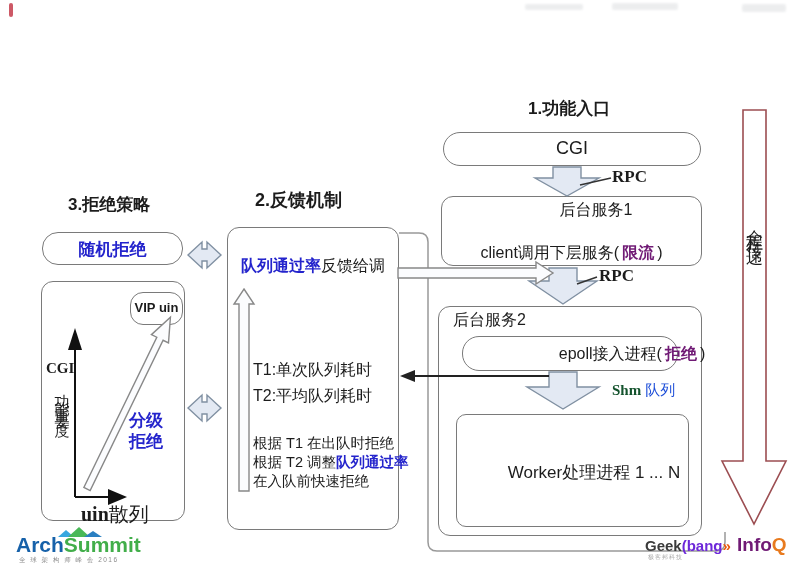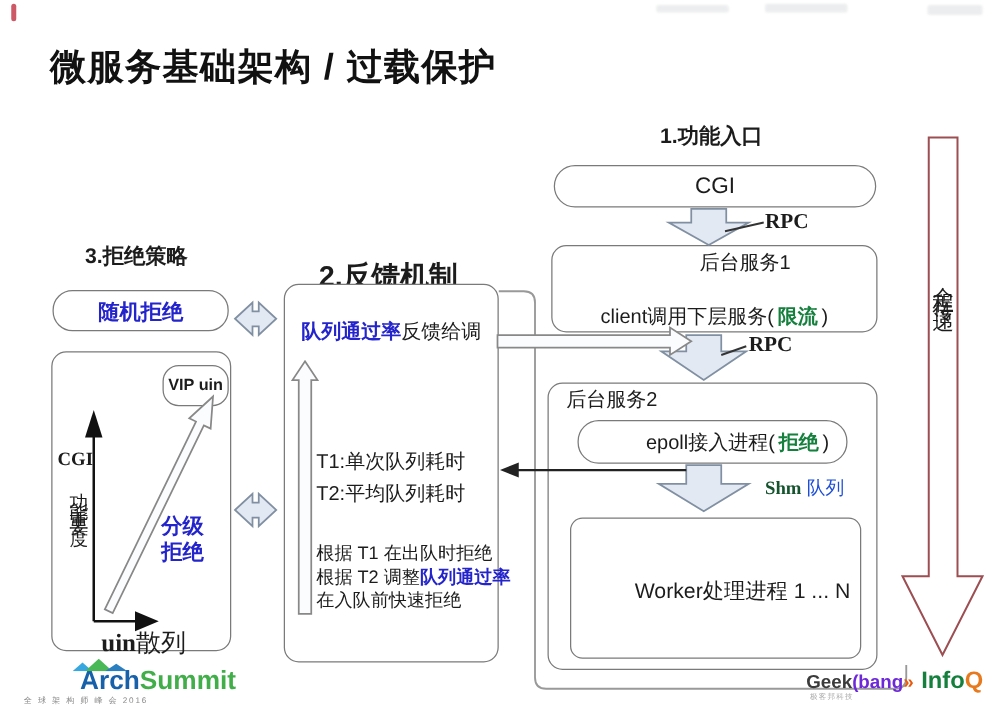--- a/index.html
+++ b/index.html
@@ -3,40 +3,39 @@
 <meta charset="utf-8">
 <style>
   html,body{margin:0;padding:0;background:#fff;}
   #slide{position:relative;width:800px;height:566px;background:#ffffff;overflow:hidden;
          font-family:"Liberation Sans",sans-serif;color:#1c1c1c;}
   .txt{position:absolute;white-space:nowrap;}
   .box{position:absolute;border:1.6px solid #7a7a7a;background:#ffffff;box-sizing:border-box;}
   .center{text-align:center;}
   .b{font-weight:700;}
   .blue{color:#2424cc;font-weight:700;}
-  .orange{color:#15803d;font-weight:700;margin:0 3px;}
+  .orange{color:#701a75;font-weight:700;margin:0 3px;}
   .serif{font-family:"Liberation Serif",serif;}
   .vert{writing-mode:vertical-rl;text-orientation:upright;}
   svg{position:absolute;left:0;top:0;}
   .smudge{position:absolute;background:#9aa0a6;opacity:.18;border-radius:2px;filter:blur(1px);}
 </style>
 </head>
 <body>
 
 <div id="slide">
 
   <div class="smudge" style="left:9px;top:3px;width:4px;height:14px;background:#c03040;opacity:.8;filter:none;"></div>
   <div class="smudge" style="left:525px;top:4px;width:58px;height:6px;"></div>
   <div class="smudge" style="left:612px;top:3px;width:66px;height:7px;"></div>
   <div class="smudge" style="left:742px;top:4px;width:44px;height:8px;"></div>
 
-  <div class="txt b" style="left:40px;top:34px;font-size:29px;letter-spacing:1px;color:#111;">微服务基础架构 / 过载保护</div>
 
   <div class="txt b" style="left:528px;top:97px;font-size:17px;">1.功能入口</div>
-  <div class="txt b" style="left:255px;top:206px;font-size:23px;">2.反馈机制</div>
+  <div class="txt b" style="left:255px;top:188px;font-size:18px;">2.反馈机制</div>
   <div class="txt b" style="left:68px;top:193px;font-size:17px;">3.拒绝策略</div>
 
   <div class="box" style="left:443px;top:132px;width:258px;height:34px;border-radius:17px;"></div>
   <div class="box" style="left:441px;top:196px;width:261px;height:70px;border-radius:12px;"></div>
   <div class="box" style="left:438px;top:306px;width:264px;height:230px;border-radius:12px;"></div>
   <div class="box" style="left:462px;top:336px;width:216px;height:35px;border-radius:17px;"></div>
   <div class="box" style="left:456px;top:414px;width:233px;height:113px;border-radius:10px;"></div>
   <div class="box" style="left:42px;top:232px;width:141px;height:33px;border-radius:16px;"></div>
   <div class="box" style="left:41px;top:281px;width:144px;height:240px;border-radius:12px;"></div>
   <div class="box" style="left:227px;top:227px;width:172px;height:303px;border-radius:12px;"></div>
@@ -75,21 +74,21 @@
   </svg>
 
   <div class="txt center" style="left:443px;top:138px;width:258px;font-size:18px;">CGI</div>
   <div class="txt center" style="left:441px;top:200px;width:310px;font-size:16px;">后台服务1</div>
   <div class="txt center" style="left:441px;top:243px;width:261px;font-size:16px;">
     <span>client调用下层服务(</span><span class="orange">限流</span><span>)</span>
   </div>
   <div class="txt b serif" style="left:612px;top:167px;font-size:17px;">RPC</div>
   <div class="txt b serif" style="left:599px;top:266px;font-size:17px;">RPC</div>
   <div class="txt" style="left:453px;top:310px;font-size:16px;">后台服务2</div>
-  <div class="txt center" style="left:462px;top:344px;width:256px;font-size:16px;">
+  <div class="txt center" style="left:462px;top:344px;width:256px;font-size:16px;padding-left:42px;">
     <span>epoll接入进程(</span><span class="orange">拒绝</span><span>)</span>
   </div>
   <div class="txt" style="left:612px;top:381px;font-size:15px;">
     <span class="b serif" style="color:#14532d;">Shm</span>
     <span style="color:#1d4ed8;">队列</span>
   </div>
   <div class="txt center" style="left:456px;top:461px;width:276px;font-size:17px;">Worker处理进程 1 ... N</div>
   <div class="txt vert" style="left:744px;top:216px;width:22px;font-size:17px;letter-spacing:6px;">全程传递</div>
 
   <div class="txt center" style="left:232px;top:255px;width:162px;font-size:16px;line-height:21px;white-space:normal;">
@@ -111,31 +110,31 @@
   <div class="txt vert serif" style="left:52px;top:382px;font-size:15px;letter-spacing:7px;">功能重要度</div>
   <div class="txt" style="left:81px;top:501px;font-size:20px;">
     <span class="b serif">uin</span><span>散列</span>
   </div>
   <div class="txt blue center" style="left:116px;top:410px;width:60px;font-size:17px;line-height:21px;">
     <div>分级</div>
     <div>拒绝</div>
   </div>
 
   <div class="txt" style="left:16px;top:533px;font-size:21px;font-weight:700;">
-    <span style="color:#1661a9;margin-left:48px;">Arch</span><span style="color:#42ae4a;">Summit</span>
+    <span style="color:#1661a9;">Arch</span><span style="color:#42ae4a;">Summit</span>
   </div>
   <svg width="44" height="10" style="left:58px;top:527px;">
     <polygon points="0,10 8,3 16,10" fill="#37a7df"></polygon>
     <polygon points="10,10 21,0 32,10" fill="#49b857"></polygon>
     <polygon points="26,10 35,4 44,10" fill="#2a7fc1"></polygon>
   </svg>
   <div class="txt" style="left:19px;top:556px;font-size:6.5px;color:#8a8a8a;letter-spacing:1.5px;">全 球 架 构 师 峰 会 2016</div>
 
   <div class="txt" style="left:645px;top:537px;font-size:15px;font-weight:700;">
     <span style="color:#3b3b3b;">Geek</span><span style="color:#6d28d9;">(bang</span><span style="color:#e8590c;">»</span>
   </div>
   <div class="txt" style="left:648px;top:553px;font-size:6px;color:#aaaaaa;letter-spacing:1px;">极客邦科技</div>
 
   <div class="txt" style="left:737px;top:534px;font-size:19px;font-weight:700;">
-    <span style="color:#15803d;">Info</span><span style="color:#e87a1e;">Q</span>
+    <span style="color:#701a75;">Info</span><span style="color:#e87a1e;">Q</span>
   </div>
 
 </div>
 
 </body></html>

